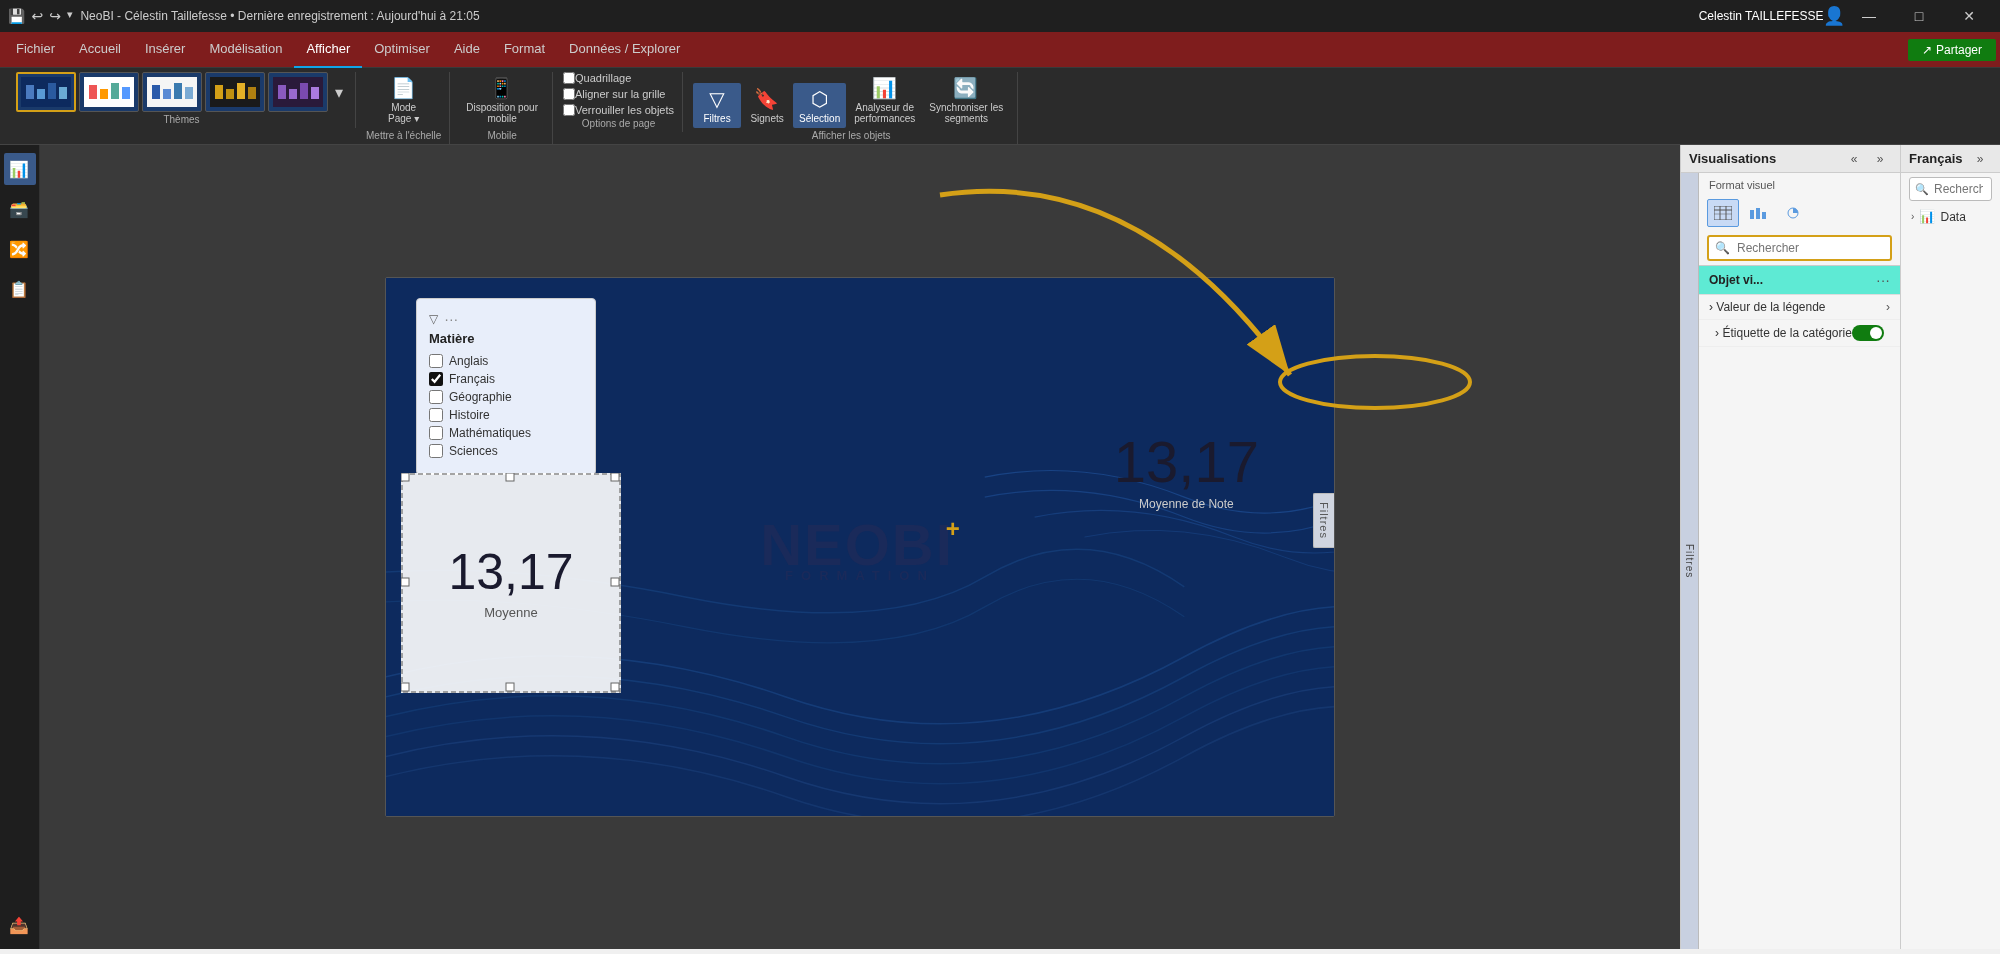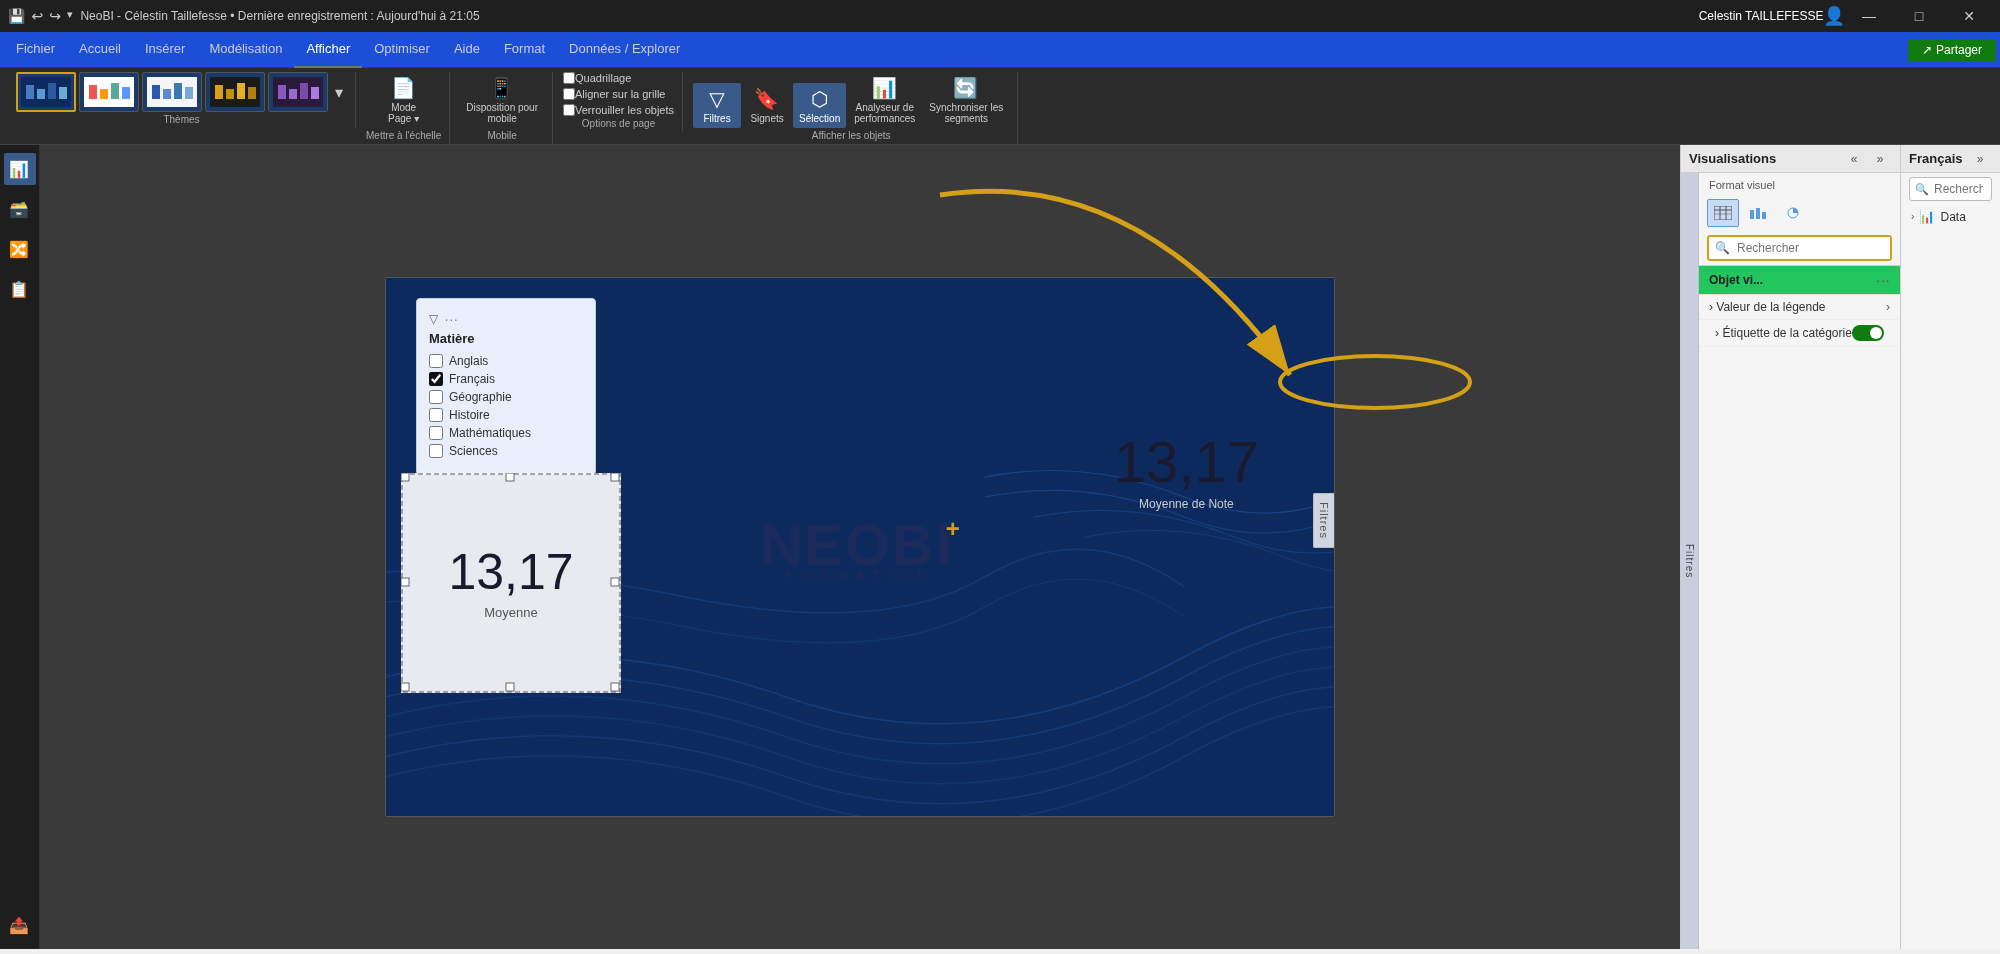--- a/index.html
+++ b/index.html
@@ -14,28 +14,28 @@
     .title-bar-left { display: flex; align-items: center; gap: 8px; }
     .title-bar-icons { display: flex; gap: 6px; }
     .title-text { font-size: 12px; color: #ccc; }
     .title-bar-right { display: flex; align-items: center; }
     .user-name { color: #fff; font-size: 12px; }
     .window-controls { display: flex; gap: 4px; }
     .win-btn { width: 46px; height: 32px; display: flex; align-items: center; justify-content: center; cursor: pointer; font-size: 14px; color: #ccc; }
 
     
     .menu-bar {
-      display: flex; align-items: center; background: #1d4ed8; height: 36px; padding: 0 4px;
+      display: flex; align-items: center; background: #7f1d1d; height: 36px; padding: 0 4px;
       border-bottom: 1px solid #3a3a3a;
     }
     .menu-item {
       padding: 4px 12px; color: #ccc; cursor: pointer; font-size: 13px; height: 36px;
       display: flex; align-items: center; border-bottom: 2px solid transparent;
     }
-    .menu-item.active { color: #fff; border-bottom: 2px solid #737373; }
+    .menu-item.active { color: #fff; border-bottom: 2px solid #0ea5e9; }
 
     
     .ribbon {
       background: #2b2b2b; border-bottom: 1px solid #444; display: flex; flex-direction: column;
       padding: 4px 0 0;
     }
     .ribbon-content { display: flex; align-items: flex-start; padding: 0 8px; gap: 2px; }
     .ribbon-group { display: flex; flex-direction: column; align-items: center; border-right: 1px solid #444; padding: 0 8px 0; min-width: 60px; }
     .ribbon-group-label { font-size: 10px; color: #aaa; padding: 2px 0 3px; text-align: center; }
     .ribbon-group-items { display: flex; gap: 2px; align-items: flex-end; }
@@ -95,21 +95,21 @@
     .viz-search { margin: 4px 8px; }
     .viz-search-input {
       width: 100%; padding: 4px 8px 4px 28px; border: 2px solid #d4a017; border-radius: 3px;
       font-size: 12px; background: #fff; color: #333; outline: none;
     }
     .viz-search-wrap { position: relative; }
     .viz-search-icon { position: absolute; left: 8px; top: 50%; transform: translateY(-50%); font-size: 12px; color: #888; }
 
     
     .obj-section { border-top: 1px solid #ccc; padding: 0; }
-    .obj-header { display: flex; align-items: center; justify-content: space-between; padding: 6px 10px; cursor: pointer; background: #22c55e; border-bottom: 1px solid #ddd; }
+    .obj-header { display: flex; align-items: center; justify-content: space-between; padding: 6px 10px; cursor: pointer; background: #5eead4; border-bottom: 1px solid #ddd; }
     .obj-title { font-size: 12px; font-weight: 600; color: #222; }
     .obj-dots { color: #555; font-size: 14px; }
     .expand-row { display: flex; align-items: center; justify-content: space-between; padding: 5px 10px; cursor: pointer; font-size: 12px; color: #333; border-bottom: 1px solid #eee; }
     .toggle-on { display: inline-block; width: 32px; height: 16px; background: #107c10; border-radius: 10px; position: relative; }
     .toggle-on::after { content: ''; position: absolute; right: 2px; top: 2px; width: 12px; height: 12px; background: #fff; border-radius: 50%; }
     .data-search { margin: 4px 8px; }
     .data-search-input { width: 100%; padding: 4px 8px 4px 24px; border: 1px solid #bbb; border-radius: 3px; font-size: 12px; background: #fff; }
     .data-search-wrap { position: relative; }
     .data-search-icon { position: absolute; left: 6px; top: 50%; transform: translateY(-50%); font-size: 11px; color: #888; }
     .data-tree-item { display: flex; align-items: center; gap: 5px; padding: 4px 10px; cursor: pointer; font-size: 12px; color: #333; }

